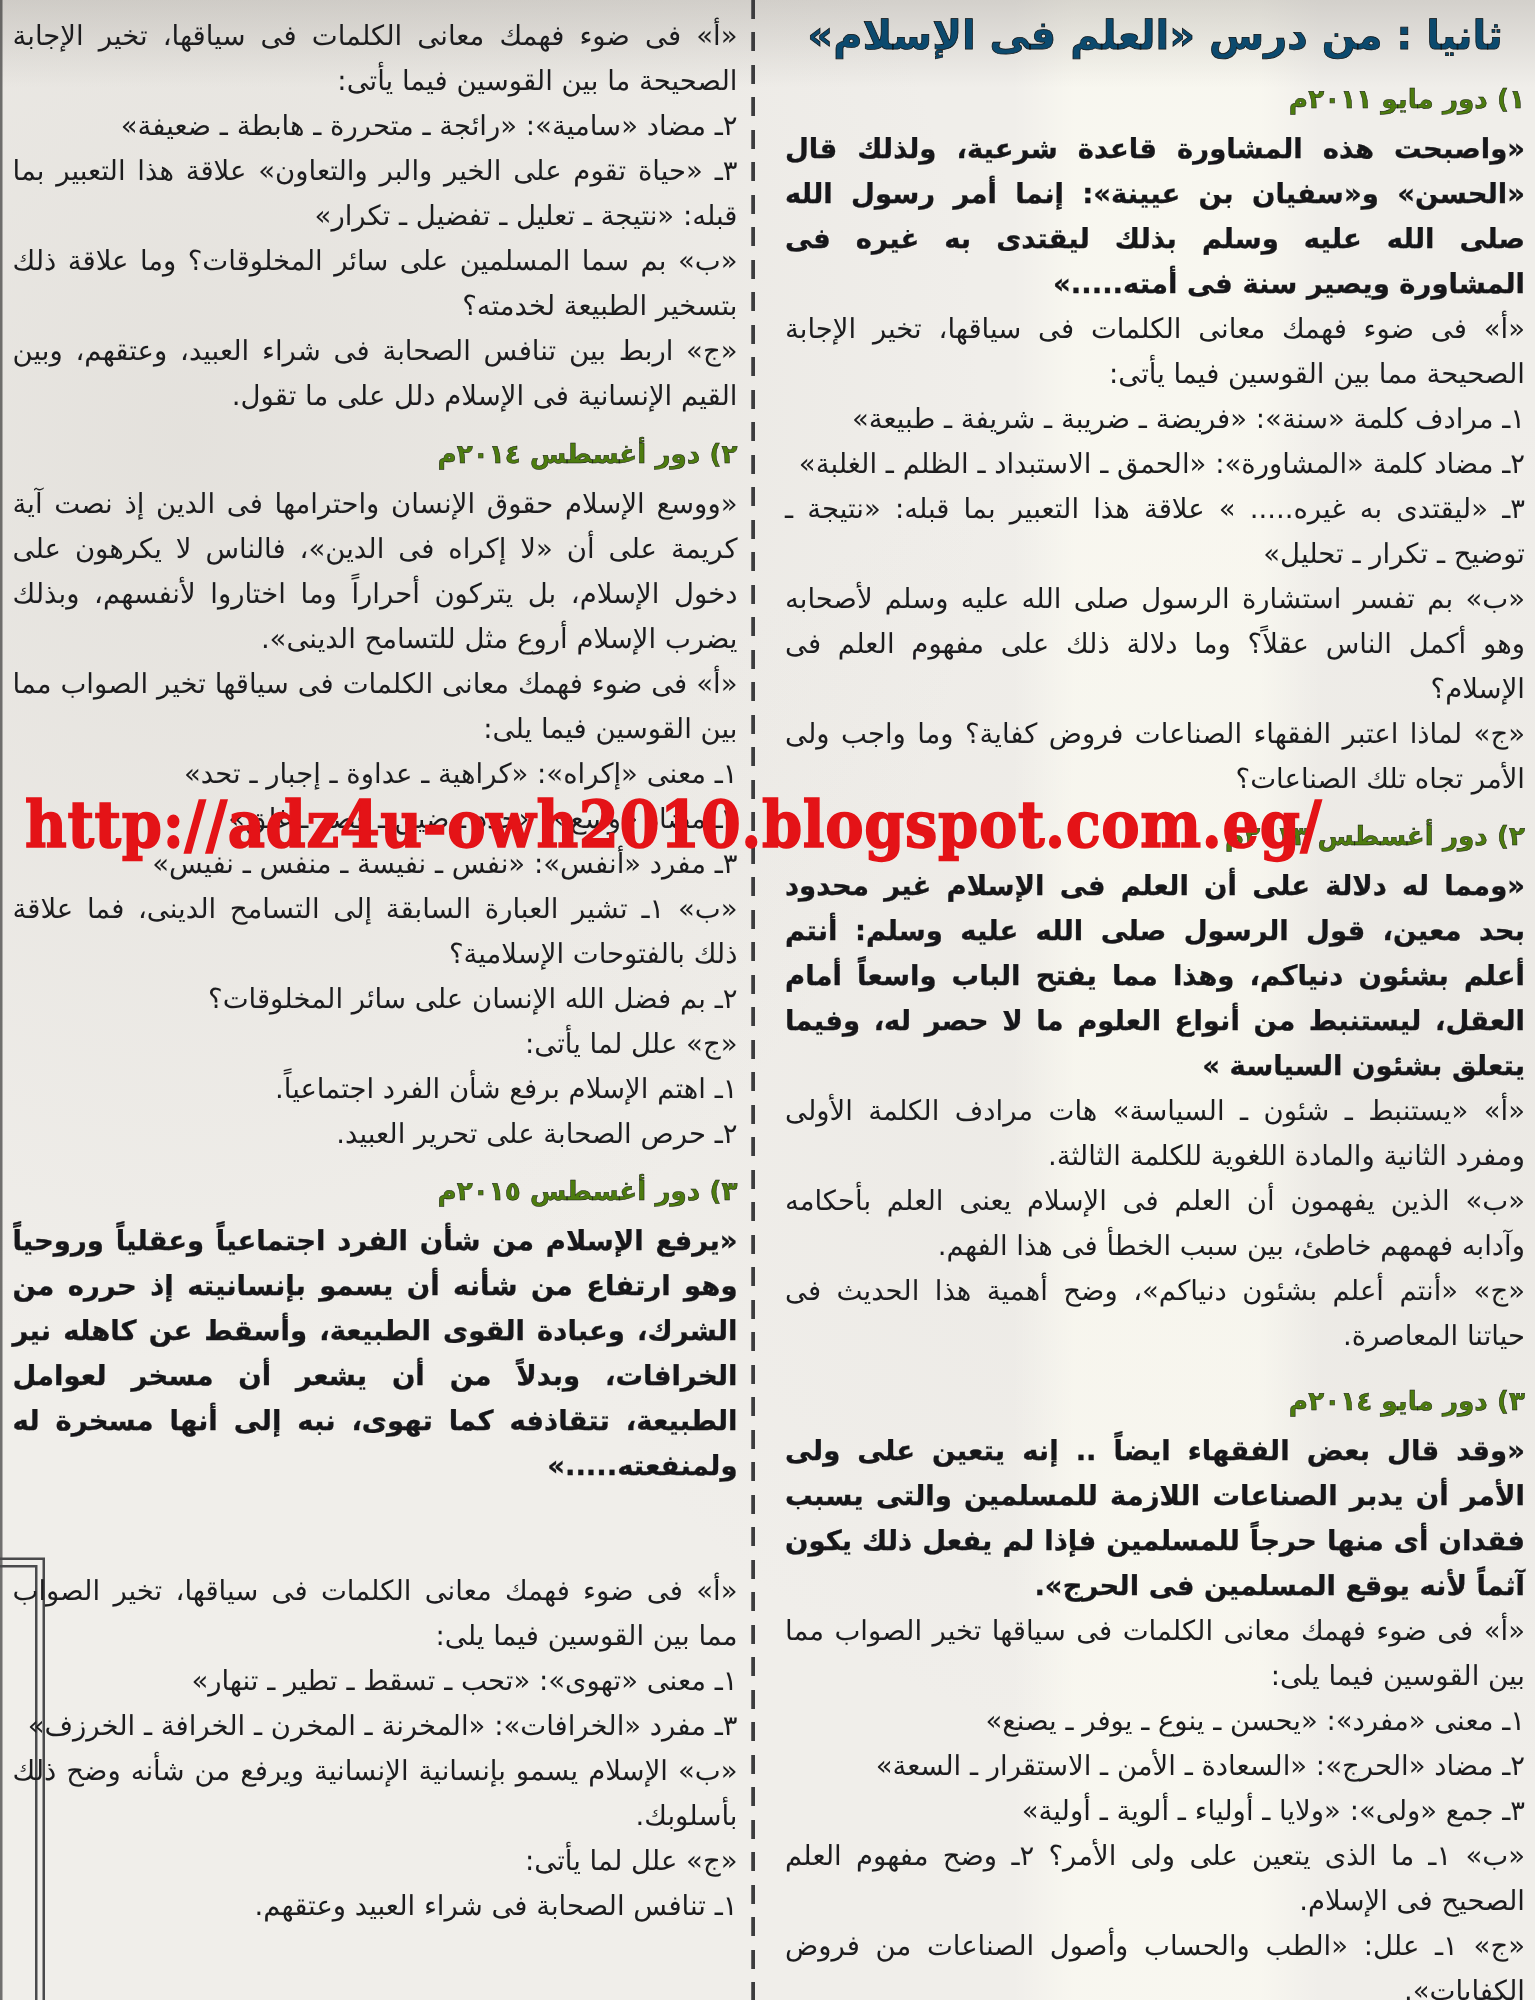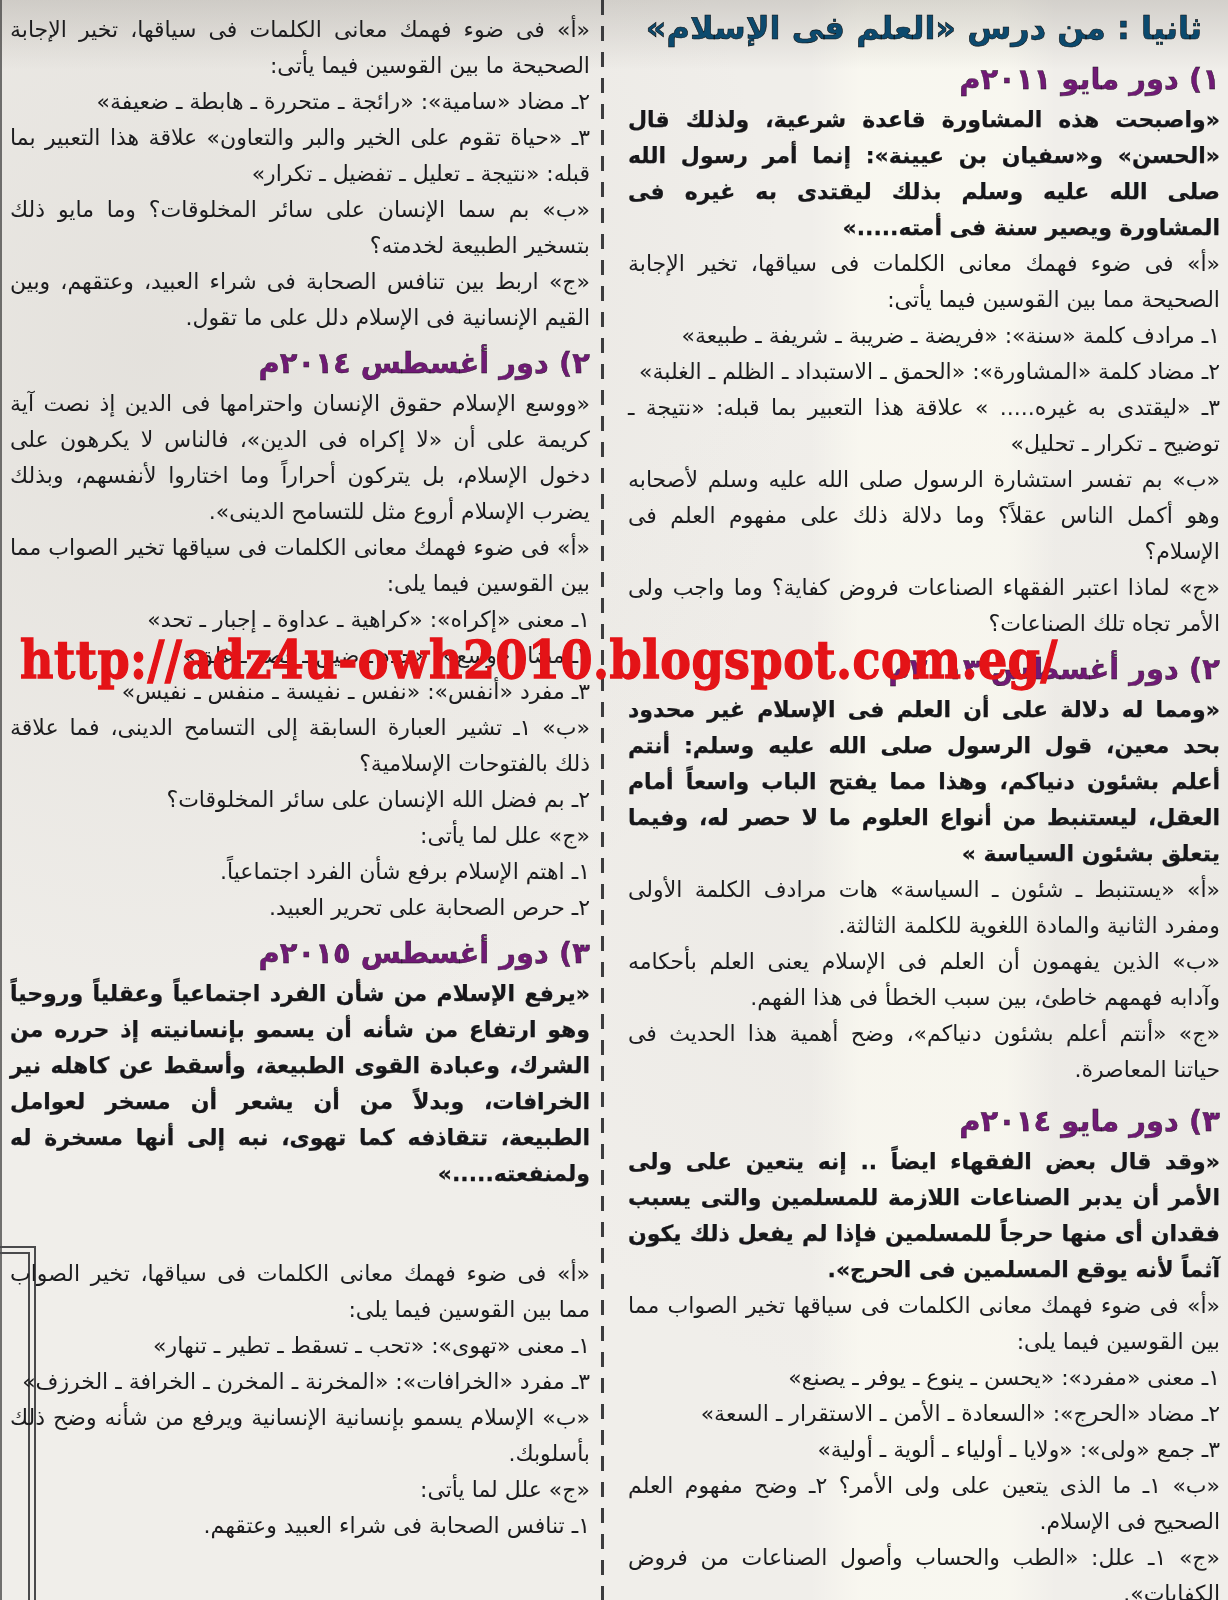--- a/index.html
+++ b/index.html
@@ -30,21 +30,21 @@
     font-size:22px;line-height:36px;text-align:justify;
   }
   .col-right{right:8px;top:4px;width:592px;}
   .col-left{left:10px;top:12px;width:580px;}
   .title{
     font-size:32px;line-height:48px;font-weight:bold;color:#0c4a6e;
     margin:0 0 2px;text-align:center;letter-spacing:0;
     -webkit-text-stroke:.6px #0f0f10;
   }
   .sec{
-    font-size:29px;line-height:46px;font-weight:bold;color:#701a75;
+    font-size:21px;line-height:46px;font-weight:bold;color:#4d7c0f;
     margin:4px 0 0;-webkit-text-stroke:.4px #121213;
   }
   .quote{font-weight:bold;margin:0;color:#17171a;-webkit-text-stroke:.25px #17171a;}
   .para{margin:0;}
   .gap-top{margin-top:64px;}
   .gap-sm{margin-top:10px;}
   .watermark{
     position:absolute;top:626px;left:20px;width:860px;z-index:6;
     font-family:"DejaVu Serif",serif;font-weight:bold;font-size:46px;line-height:60px;
     color:#e41317;white-space:nowrap;direction:ltr;text-align:left;
@@ -84,21 +84,21 @@
     <div class="para">٣ـ جمع «ولى»: «ولايا ـ أولياء ـ ألوية ـ أولية»</div>
     <div class="para">«ب» ١ـ ما الذى يتعين على ولى الأمر؟  ٢ـ وضح مفهوم العلم الصحيح فى الإسلام.</div>
     <div class="para">«ج» ١ـ علل: «الطب والحساب وأصول الصناعات من فروض الكفايات».</div>
 
   </div>
 
   <div class="col col-left">
     <div class="para">«أ» فى ضوء فهمك معانى الكلمات فى سياقها، تخير الإجابة الصحيحة ما بين القوسين فيما يأتى:</div>
     <div class="para">٢ـ مضاد «سامية»: «رائجة ـ متحررة ـ هابطة ـ ضعيفة»</div>
     <div class="para">٣ـ «حياة تقوم على الخير والبر والتعاون» علاقة هذا التعبير بما قبله: «نتيجة ـ تعليل ـ تفضيل ـ تكرار»</div>
-    <div class="para">«ب» بم سما الإنسان على سائر المخلوقات؟ وما مايو ذلك بتسخير الطبيعة لخدمته؟</div>
+    <div class="para">«ب» بم سما المسلمين على سائر المخلوقات؟ وما علاقة ذلك بتسخير الطبيعة لخدمته؟</div>
     <div class="para">«ج» اربط بين تنافس الصحابة فى شراء العبيد، وعتقهم، وبين القيم الإنسانية فى الإسلام دلل على ما تقول.</div>
     <div class="sec">٢) دور أغسطس ٢٠١٤م</div>
     <div class="para">«ووسع الإسلام حقوق الإنسان واحترامها فى الدين إذ نصت آية كريمة على أن «لا إكراه فى الدين»، فالناس لا يكرهون على دخول الإسلام، بل يتركون أحراراً وما اختاروا لأنفسهم، وبذلك يضرب الإسلام أروع مثل للتسامح الدينى».</div>
     <div class="para">«أ» فى ضوء فهمك معانى الكلمات فى سياقها تخير الصواب مما بين القوسين فيما يلى:</div>
     <div class="para">١ـ معنى «إكراه»: «كراهية ـ عداوة ـ إجبار ـ تحد»</div>
     <div class="para">٢ـ مضاد «وسع»: «حدد ـ ضيق ـ قصر ـ غلق»</div>
     <div class="para">٣ـ مفرد «أنفس»: «نفس ـ نفيسة ـ منفس ـ نفيس»</div>
     <div class="para">«ب» ١ـ تشير العبارة السابقة إلى التسامح الدينى، فما علاقة ذلك بالفتوحات الإسلامية؟</div>
     <div class="para">٢ـ بم فضل الله الإنسان على سائر المخلوقات؟</div>
     <div class="para">«ج» علل لما يأتى:</div>

